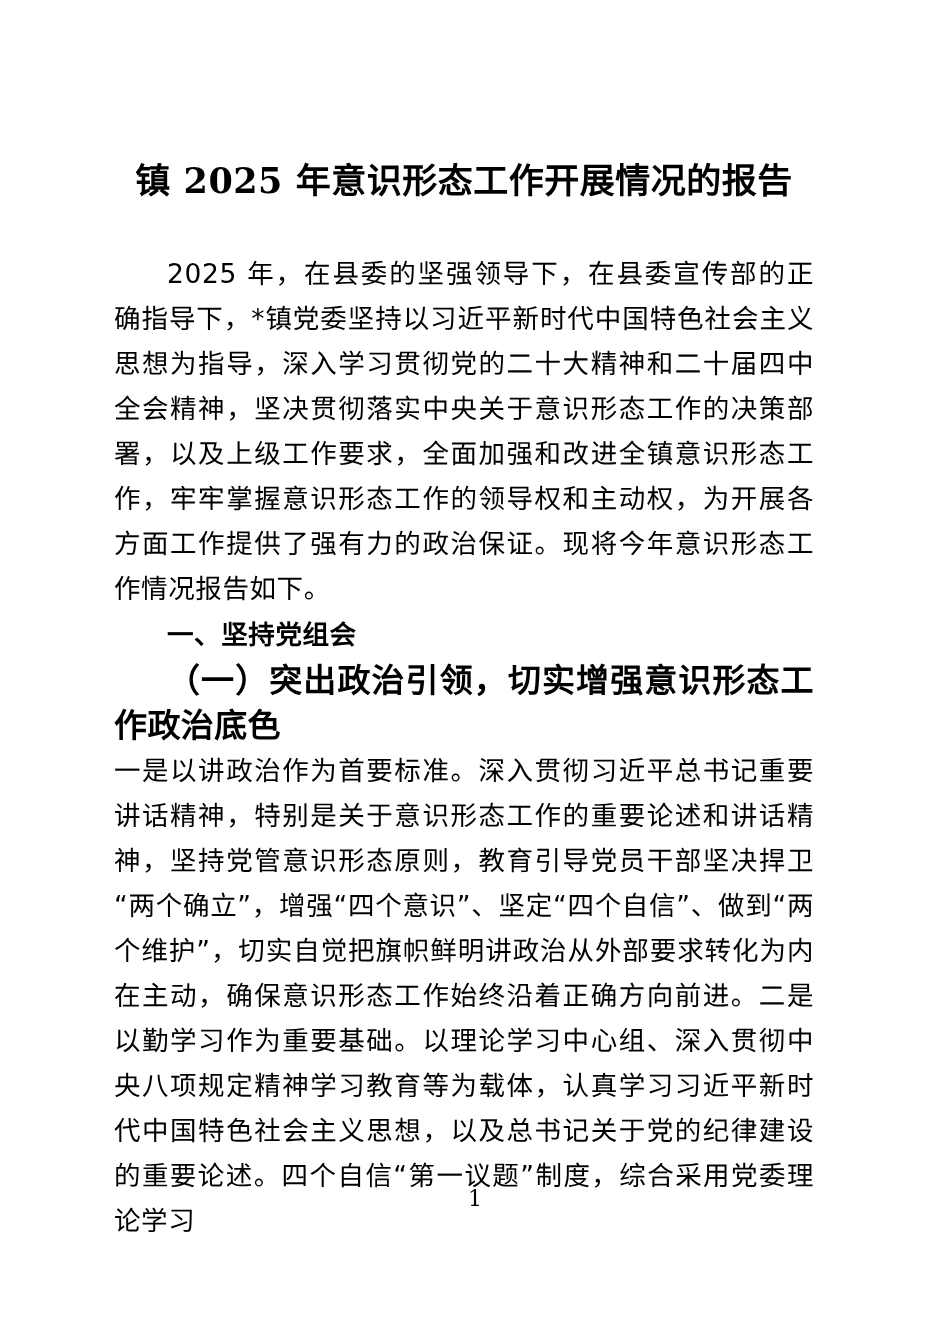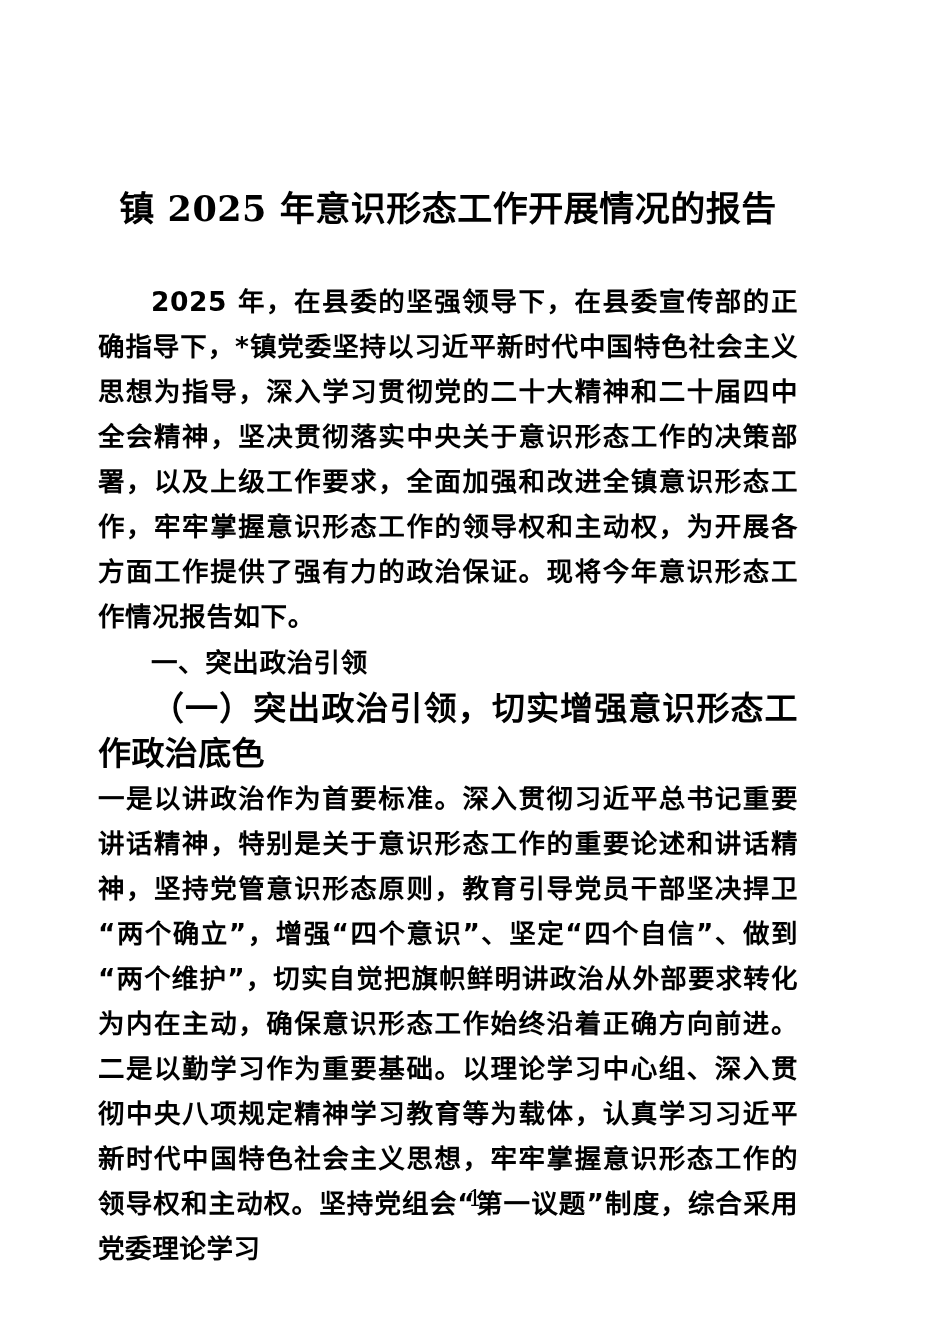--- a/index.html
+++ b/index.html
@@ -14,24 +14,23 @@
     width: 950px;
     height: 1344px;
     margin: 0 auto;
     background: #ffffff;
     overflow: hidden;
     box-sizing: border-box;
   }
 
   .doc-body {
     position: absolute;
-    left: 98px;
+    left: 114px;
     top: 0;
     width: 700px;
-    margin-top: 28px;
   }
 
   
   .doc-title {
     margin: 0;
     padding-top: 158px;
     text-align: center;
     font-family: "DejaVu Serif", "Liberation Serif", serif;
     font-weight: 700;
     font-size: 35px;
@@ -55,21 +54,21 @@
     word-break: break-all;
   }
 
   .para.first {
     margin-top: 47px;
   }
 
   
   .kai {
     font-family: "DejaVu Sans", "Liberation Sans", sans-serif;
-    font-weight: 700;
+    font-weight: 400;
   }
 
   
   .heading-1 {
     margin: 0;
     padding-top: 2px;
     font-family: "Liberation Sans", "DejaVu Sans", sans-serif;
     font-weight: 700;
     font-size: 26.5px;
     line-height: 45px;
@@ -115,23 +114,23 @@
 <body>
 
 <div class="page">
 
   <div class="doc-body">
 
     <h1 class="doc-title">镇 2025 年意识形态工作开展情况的报告</h1>
 
     <p class="para kai first">2025 年，在县委的坚强领导下，在县委宣传部的正确指导下，*镇党委坚持以习近平新时代中国特色社会主义思想为指导，深入学习贯彻党的二十大精神和二十届四中全会精神，坚决贯彻落实中央关于意识形态工作的决策部署，以及上级工作要求，全面加强和改进全镇意识形态工作，牢牢掌握意识形态工作的领导权和主动权，为开展各方面工作提供了强有力的政治保证。现将今年意识形态工作情况报告如下。</p>
 
-    <p class="heading-1">一、突出政治引领</p>
+    <p class="heading-1">一、坚持党组会</p>
 
     <p class="heading-2">（一）突出政治引领，切实增强意识形态工作政治底色</p>
 
-    <p class="para kai no-indent">一是以讲政治作为首要标准。深入贯彻习近平总书记重要讲话精神，特别是关于意识形态工作的重要论述和讲话精神，坚持党管意识形态原则，教育引导党员干部坚决捍卫“两个确立”，增强“四个意识”、坚定“四个自信”、做到“两个维护”，切实自觉把旗帜鲜明讲政治从外部要求转化为内在主动，确保意识形态工作始终沿着正确方向前进。二是以勤学习作为重要基础。以理论学习中心组、深入贯彻中央八项规定精神学习教育等为载体，认真学习习近平新时代中国特色社会主义思想，牢牢掌握意识形态工作的领导权和主动权。坚持党组会“第一议题”制度，综合采用党委理论学习</p>
+    <p class="para kai no-indent">一是以讲政治作为首要标准。深入贯彻习近平总书记重要讲话精神，特别是关于意识形态工作的重要论述和讲话精神，坚持党管意识形态原则，教育引导党员干部坚决捍卫“两个确立”，增强“四个意识”、坚定“四个自信”、做到“两个维护”，切实自觉把旗帜鲜明讲政治从外部要求转化为内在主动，确保意识形态工作始终沿着正确方向前进。二是以勤学习作为重要基础。以理论学习中心组、深入贯彻中央八项规定精神学习教育等为载体，认真学习习近平新时代中国特色社会主义思想，以及总书记关于党的纪律建设的重要论述。四个自信“第一议题”制度，综合采用党委理论学习</p>
 
   </div>
 
   <div class="page-number">1</div>
 
 </div>
 
 </body></html>

